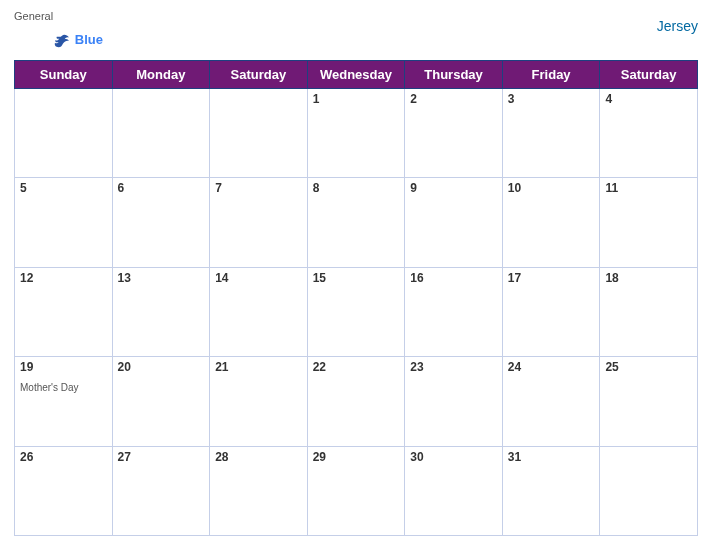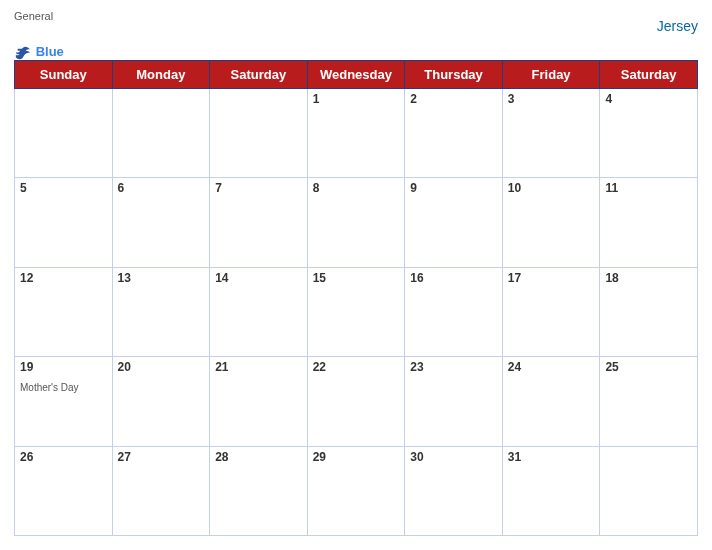--- a/index.html
+++ b/index.html
@@ -26,21 +26,21 @@
       justify-content: center;
       position: relative;
       margin-bottom: 6px;
       min-height: 44px;
     }
     .logo-area {
       position: absolute;
       left: 0;
       top: 0;
       display: flex;
-      flex-direction: column;
+      flex-direction: row;
       align-items: flex-start;
     }
     .logo-text-general {
       font-size: 11px;
       color: #555;
       line-height: 1.1;
     }
     .logo-text-blue {
       font-size: 13px;
       font-weight: bold;
@@ -66,21 +66,21 @@
       top: 8px;
       font-size: 14px;
       color: #0369a1;
     }
     .cal-table {
       width: 100%;
       flex: 1;
       border-collapse: collapse;
     }
     .cal-table th {
-      background: #b91c1c;
+      background: #701a75;
       color: #fff;
       text-align: center;
       font-size: 13px;
       font-weight: 600;
       padding: 6px 2px;
       border: 1px solid #1e4080;
     }
     .cal-table td {
       border: 1px solid #c5cfe8;
       vertical-align: top;

